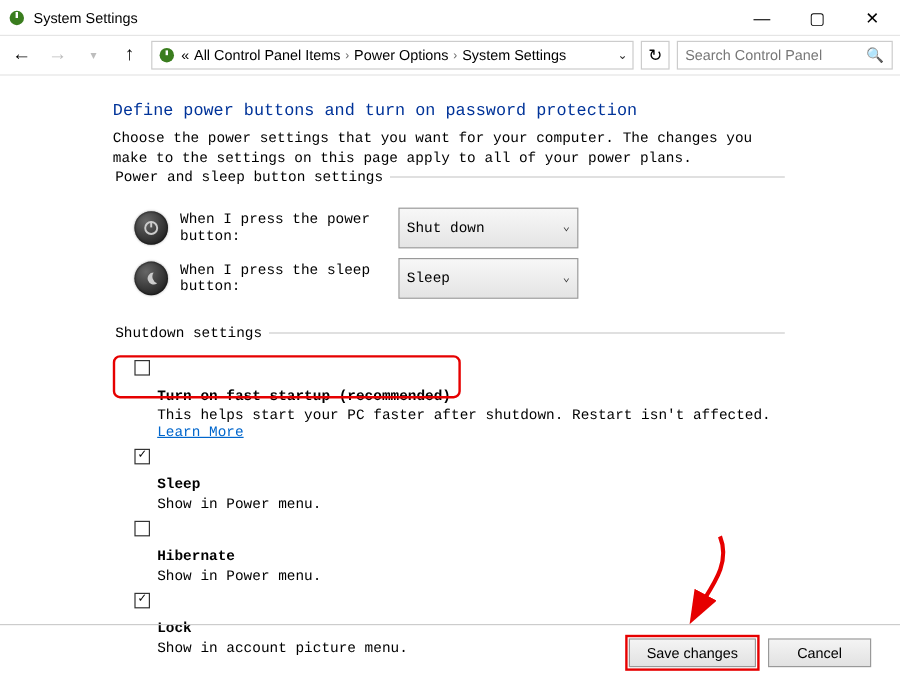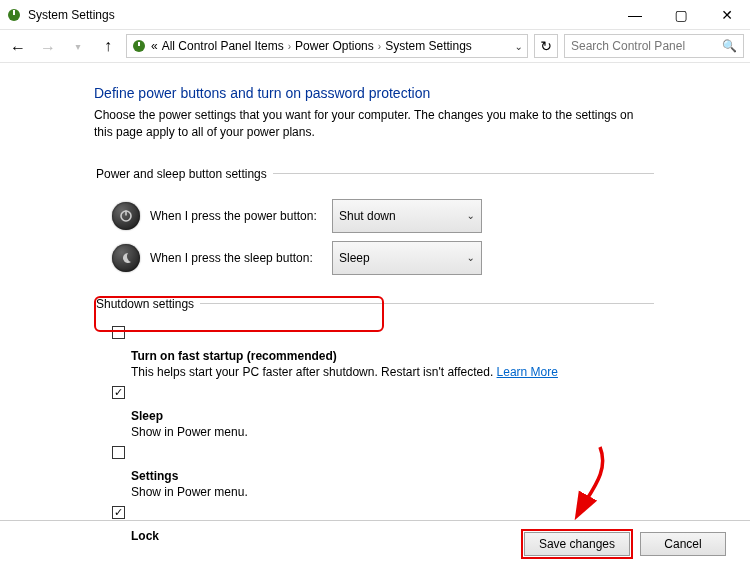--- a/index.html
+++ b/index.html
@@ -65,23 +65,24 @@
   .refresh { width:24px;height:24px;border:1px solid #ccc;display:flex;align-items:center;justify-content:center;font-size:14px; }
   .search {
     width: 180px; height:24px; border:1px solid #ccc;
     display:flex; align-items:center; padding:0 6px; gap:8px;
     color:#777; font-size:12px; font-style: normal;
   }
   .search .mag { font-size:12px; color:#555;}
   
   .content {
     padding: 8px 3px 0 94px;
+    font-family: Liberation Mono, monospace;
   }
   .heading { color:#003399; font-size:14px; font-weight:400; margin: 14px 0 6px 0; }
-  .desc { font-size:12px; color:#000; width: 560px; line-height:1.4; margin-bottom:26px;}
+  .desc { font-size:12px; color:#000; width: 560px; line-height:1.4; margin-bottom:0;}
   fieldset {
     border: none;
     border-top: 1px solid #ccc;
     padding: 10px 0 0 0;
     margin: 0 0 14px 0;
     width: 560px;
   }
   legend { font-size:12px; padding-right:6px; }
   .btnrow {
     display:flex; align-items:center; gap:10px; margin: 8px 0 8px 18px;
@@ -230,28 +231,29 @@
       </div>
 
       <div class="chk-row">
         <span class="chk checked"></span>
         <span class="chk-label">Sleep</span>
       </div>
       <div class="sub">Show in Power menu.</div>
 
       <div class="chk-row">
         <span class="chk"></span>
-        <span class="chk-label">Settings</span>
+        <span class="chk-label">Hibernate</span>
       </div>
       <div class="sub">Show in Power menu.</div>
 
       <div class="chk-row">
         <span class="chk checked"></span>
         <span class="chk-label">Lock</span>
       </div>
+      <div class="sub">Show in account picture menu.</div>
 
     </div>
   </fieldset>
 </div>
 
 <div class="highlight-box"></div>
 
 <svg class="red-arrow" style="left:560px;top:442px" width="80" height="90" viewBox="0 0 80 90">
   <defs>
     <marker id="ah" markerWidth="10" markerHeight="10" refX="6" refY="3" orient="auto">

